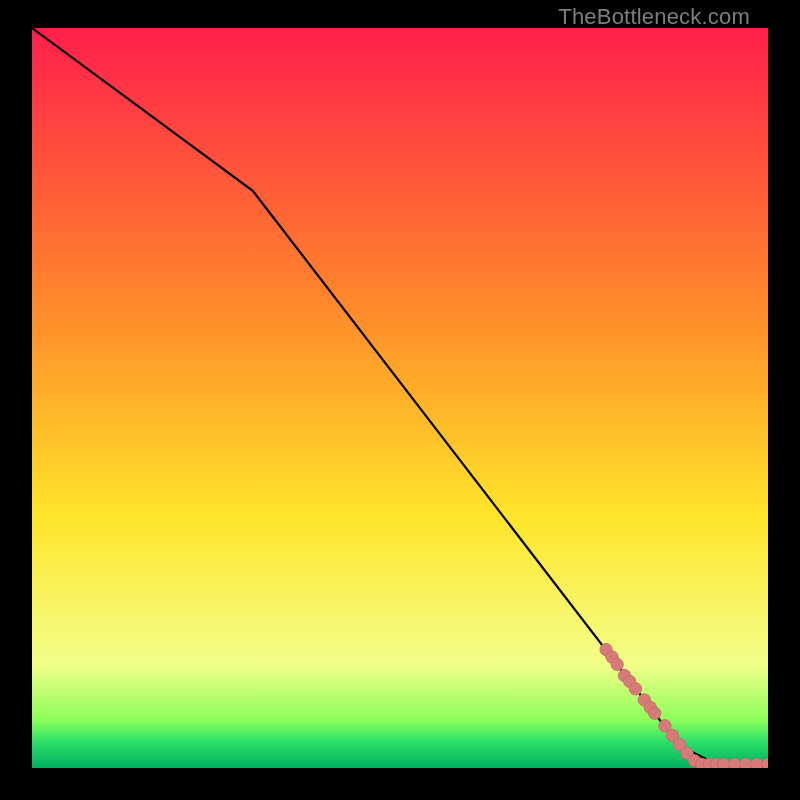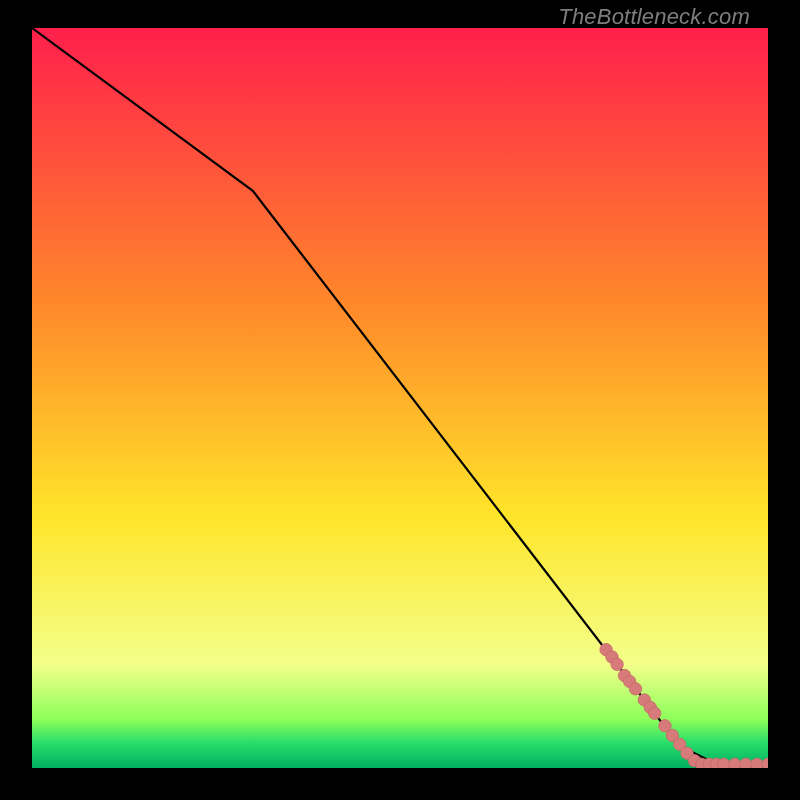--- a/index.html
+++ b/index.html
@@ -9,21 +9,20 @@
     height: 800px;
     background: #000;
     font-family: Arial, Helvetica, sans-serif;
     overflow: hidden;
   }
   .stage {
     position: relative;
     width: 764px;
     height: 800px;
     background: #000;
-    font-style: italic;
   }
   .watermark {
     position: absolute;
     top: 4px;
     right: 14px;
     color: #7d7d7d;
     font-size: 22px;
     font-weight: 400;
     letter-spacing: 0.2px;
     z-index: 10;

